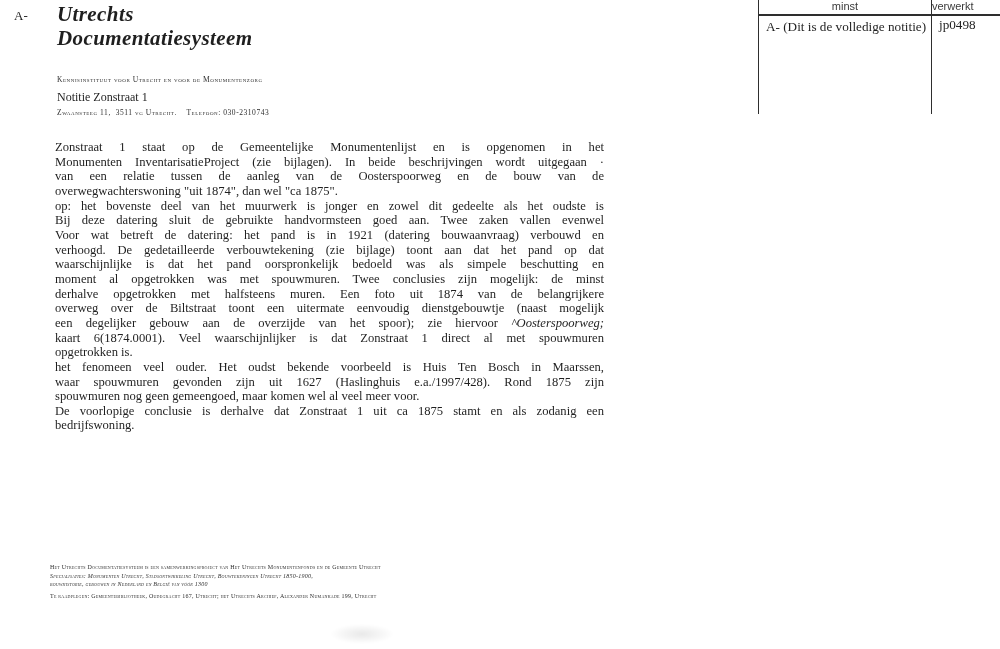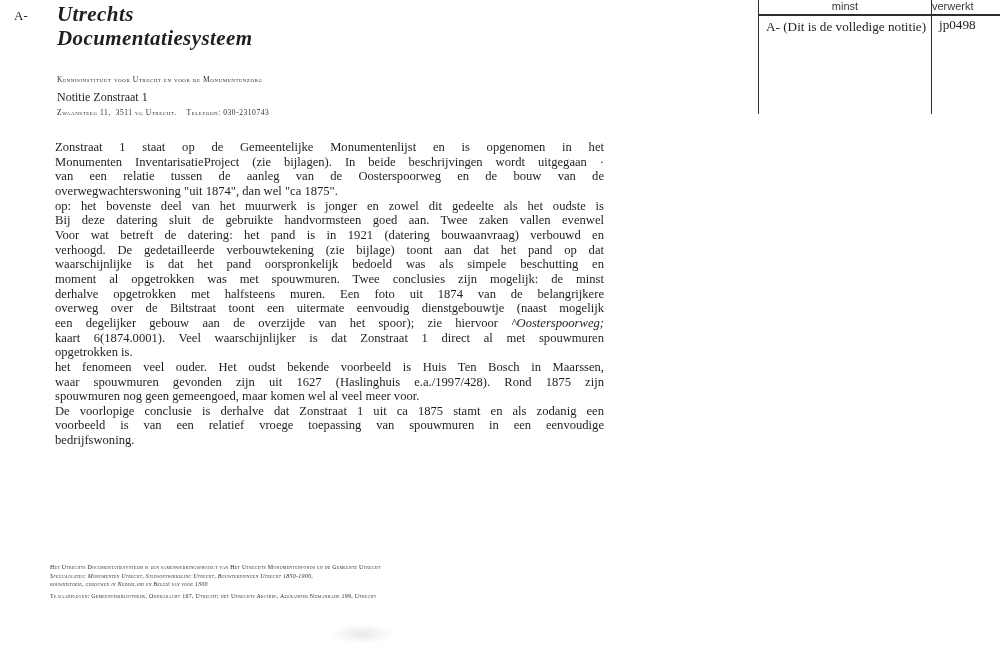--- a/index.html
+++ b/index.html
@@ -80,21 +80,20 @@
       <div class="bodyline">moment al opgetrokken was met spouwmuren. Twee conclusies zijn mogelijk: de minst</div>
       <div class="bodyline">derhalve opgetrokken met halfsteens muren. Een foto uit 1874 van de belangrijkere</div>
       <div class="bodyline">overweg over de Biltstraat toont een uitermate eenvoudig dienstgebouwtje (naast mogelijk</div>
       <div class="bodyline"><span>een degelijker gebouw aan de overzijde van het spoor); zie hiervoor </span><span class="it">^Oosterspoorweg;</span></div>
       <div class="bodyline">kaart 6(1874.0001). Veel waarschijnlijker is dat Zonstraat 1 direct al met spouwmuren</div>
       <div class="bodyline lastline">opgetrokken is.</div>
       <div class="bodyline">het fenomeen veel ouder. Het oudst bekende voorbeeld is Huis Ten Bosch in Maarssen,</div>
       <div class="bodyline">waar spouwmuren gevonden zijn uit 1627 (Haslinghuis e.a./1997/428). Rond 1875 zijn</div>
       <div class="bodyline lastline">spouwmuren nog geen gemeengoed, maar komen wel al veel meer voor.</div>
       <div class="bodyline">De voorlopige conclusie is derhalve dat Zonstraat 1 uit ca 1875 stamt en als zodanig een</div>
-      <div class="bodyline">voorbeeld is van een relatief vroege toepassing van spouwmuren in een eenvoudige</div>
       <div class="bodyline lastline">bedrijfswoning.</div>
     </div>
 
 
   <div class="fineprint">
       <div class="footer-line">Het Utrechts Documentatiesysteem is een samenwerkingsproject van Het Utrechts Monumentenfonds en de Gemeente Utrecht</div>
       <div class="footer-line it">Specialisaties: Monumenten Utrecht, Stadsontwikkeling Utrecht, Bouwtekeningen Utrecht 1850-1900,</div>
       <div class="footer-line it">bouwhistorie, gebouwen in Nederland en België van vóór 1300</div>
       <div class="footer-line">Te raadplegen: Gemeentebibliotheek, Oudegracht 167, Utrecht; het Utrechts Archief, Alexander Numankade 199, Utrecht</div>
     </div>

